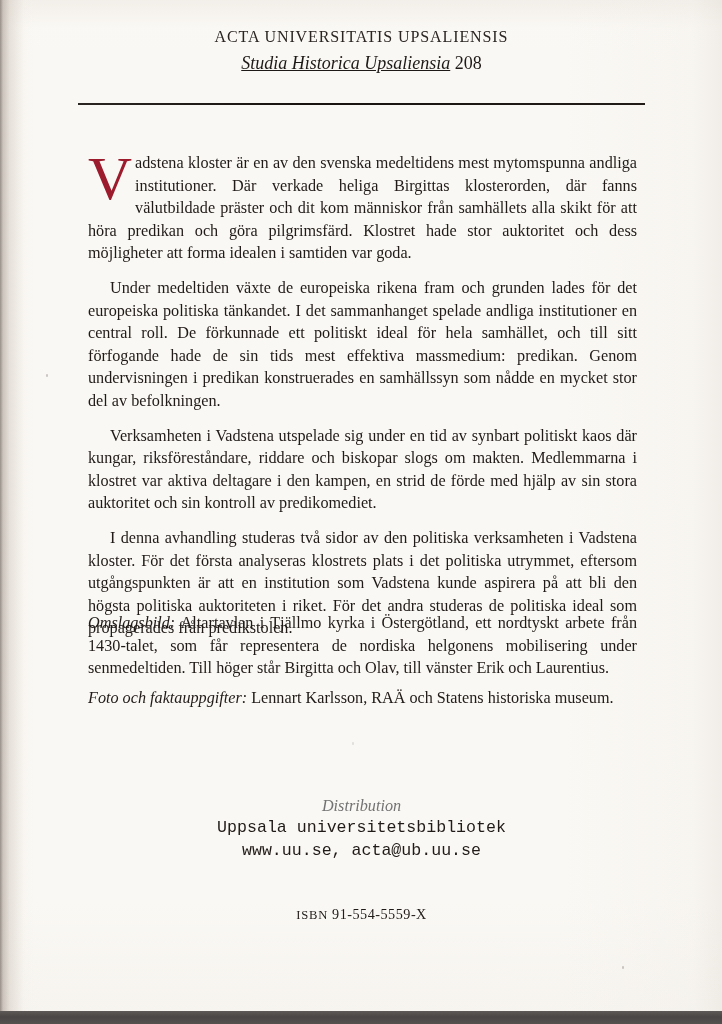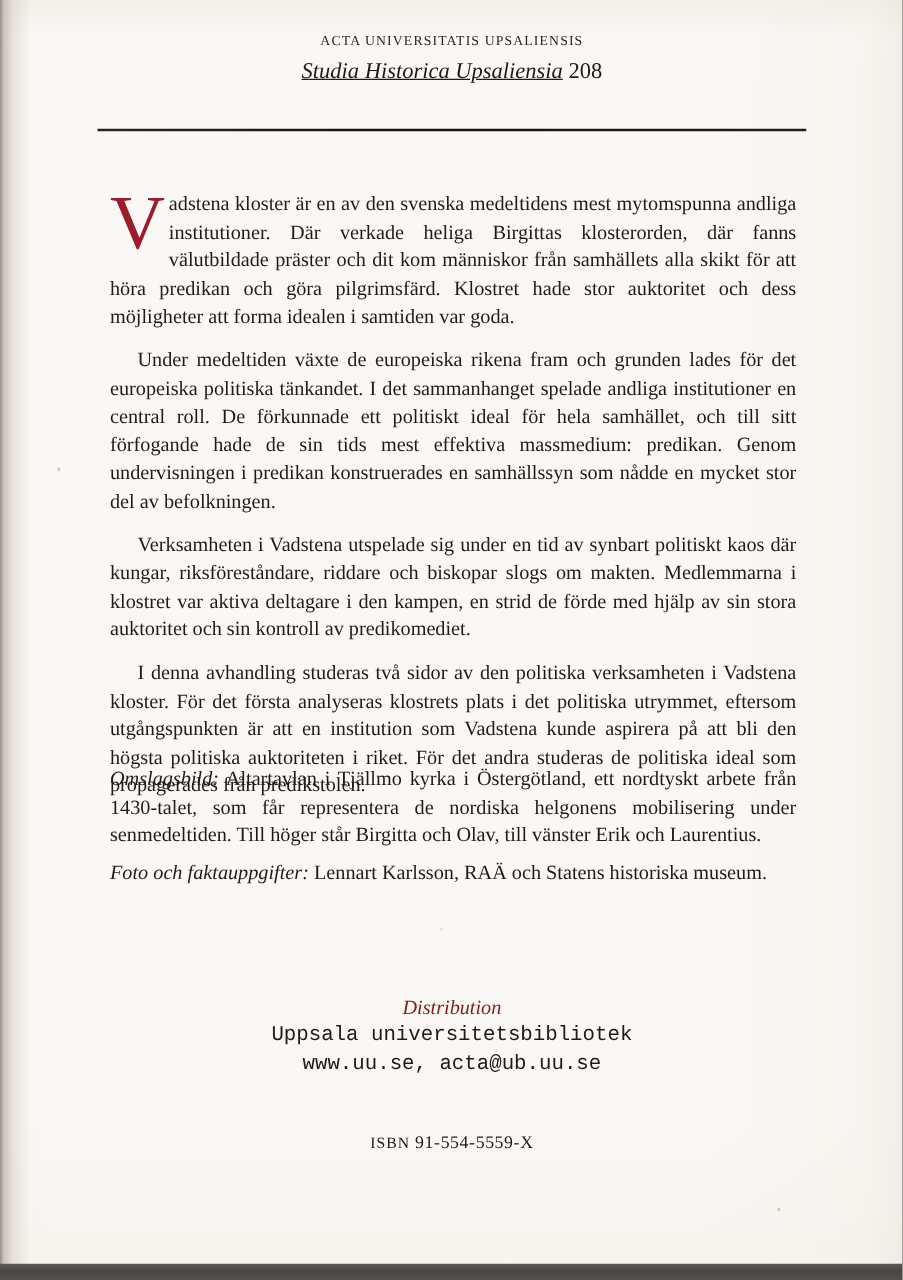--- a/index.html
+++ b/index.html
@@ -72,21 +72,21 @@
 
   
   .series-head {
     position: absolute;
     top: 26px;
     left: 78px;
     width: 567px;
     text-align: center;
   }
   .series-line1 {
-    font-size: 11px;
+    font-size: 16px;
     letter-spacing: 0.9px;
     font-variant: small-caps;
     text-transform: uppercase;
     color: #2a2522;
     line-height: 1.35;
   }
   .series-line2 {
     font-size: 18px;
     line-height: 1.5;
     color: #1e1a18;
@@ -163,21 +163,21 @@
     position: absolute;
     top: 795px;
     left: 78px;
     width: 567px;
     text-align: center;
   }
   .dist-title {
     font-style: italic;
     font-size: 16.2px;
     line-height: 22px;
-    color: #7f1d1d;
+    color: #737373;
   }
   .dist-line {
     font-size: 16.6px;
     line-height: 22.6px;
     color: #201b18;
     font-family: Liberation Mono, monospace;
   }
 
   .identifiers {
     position: absolute;

